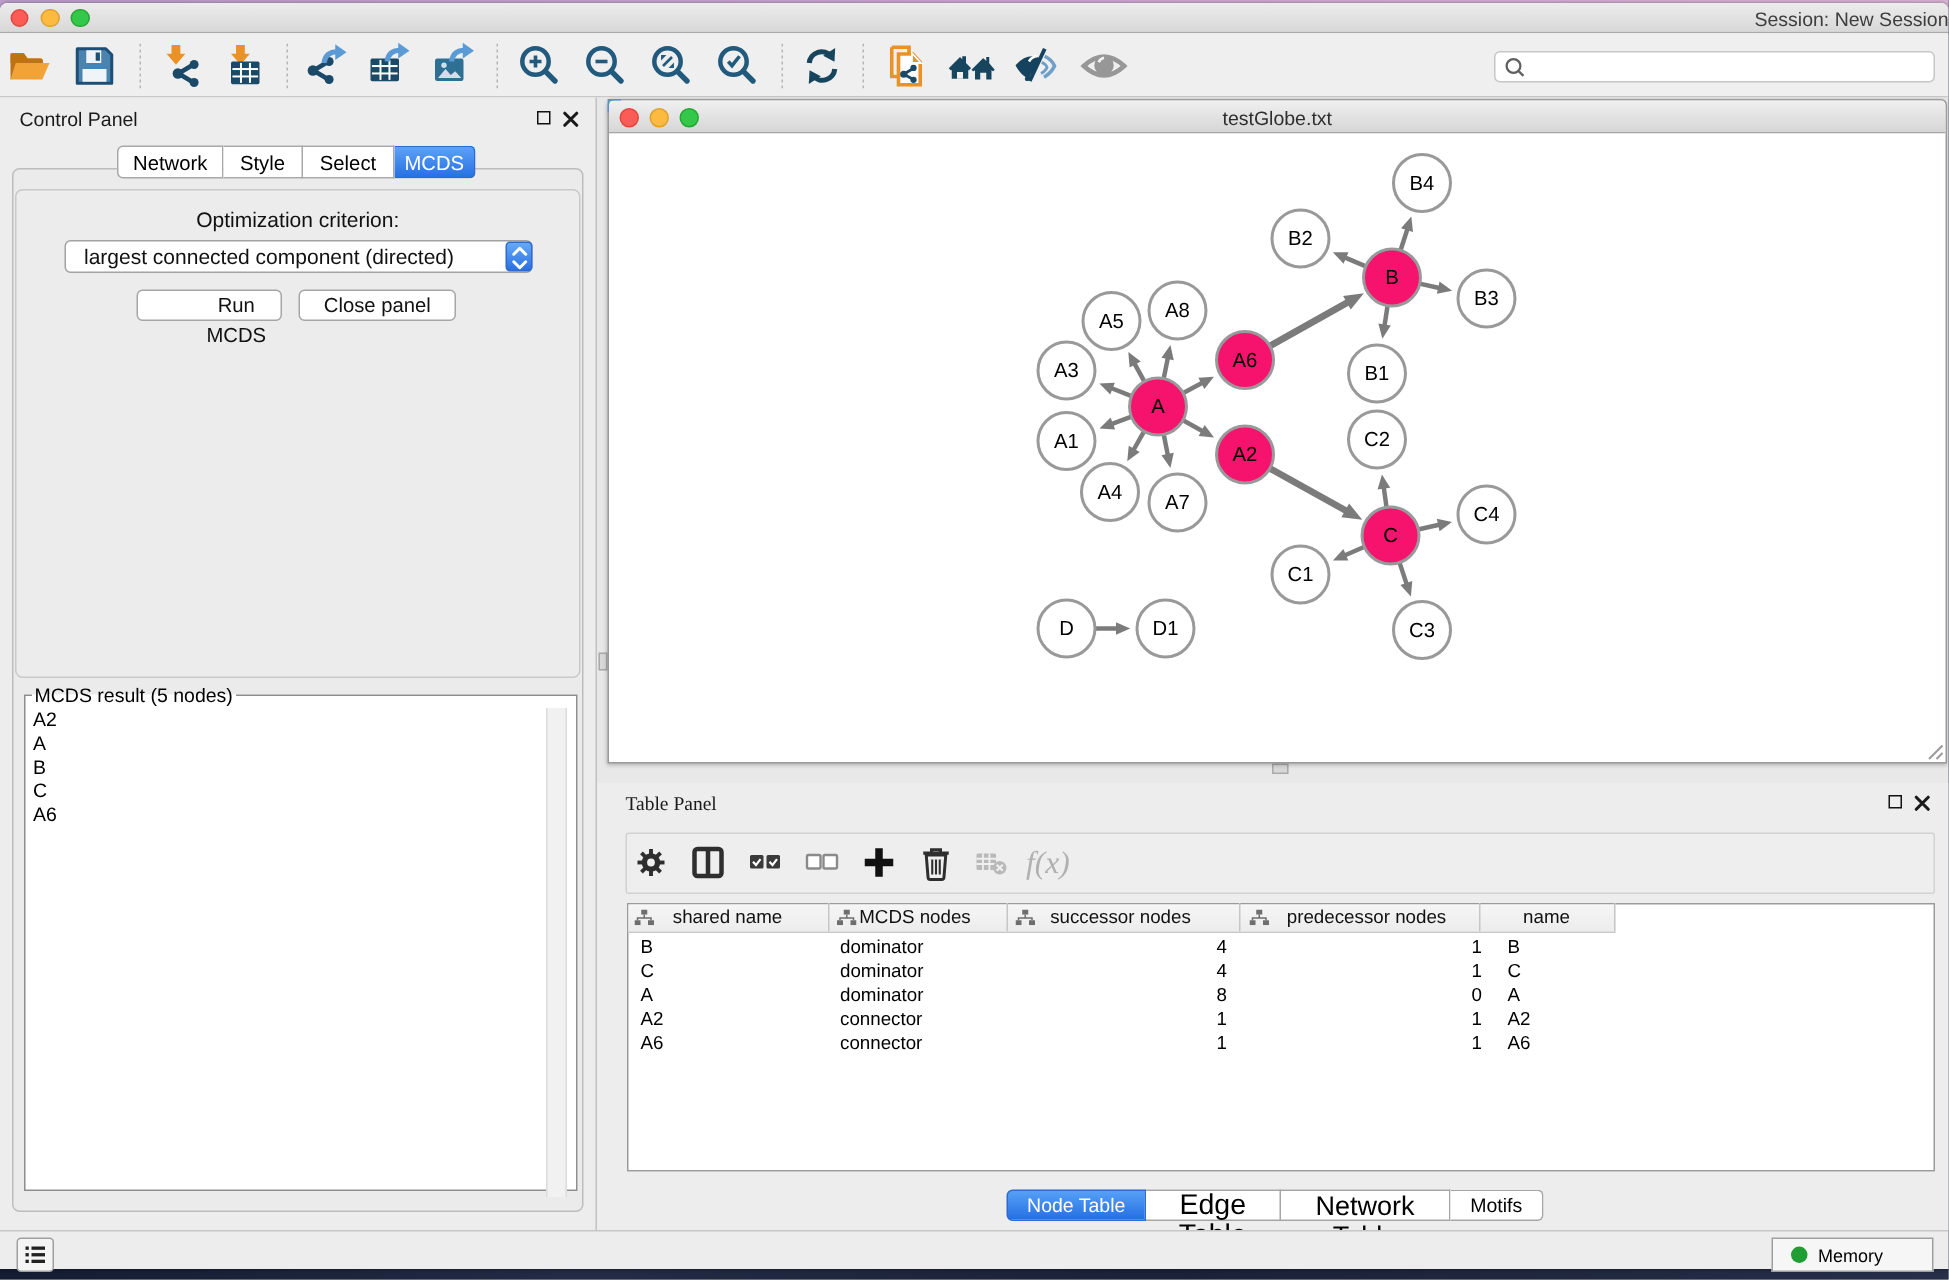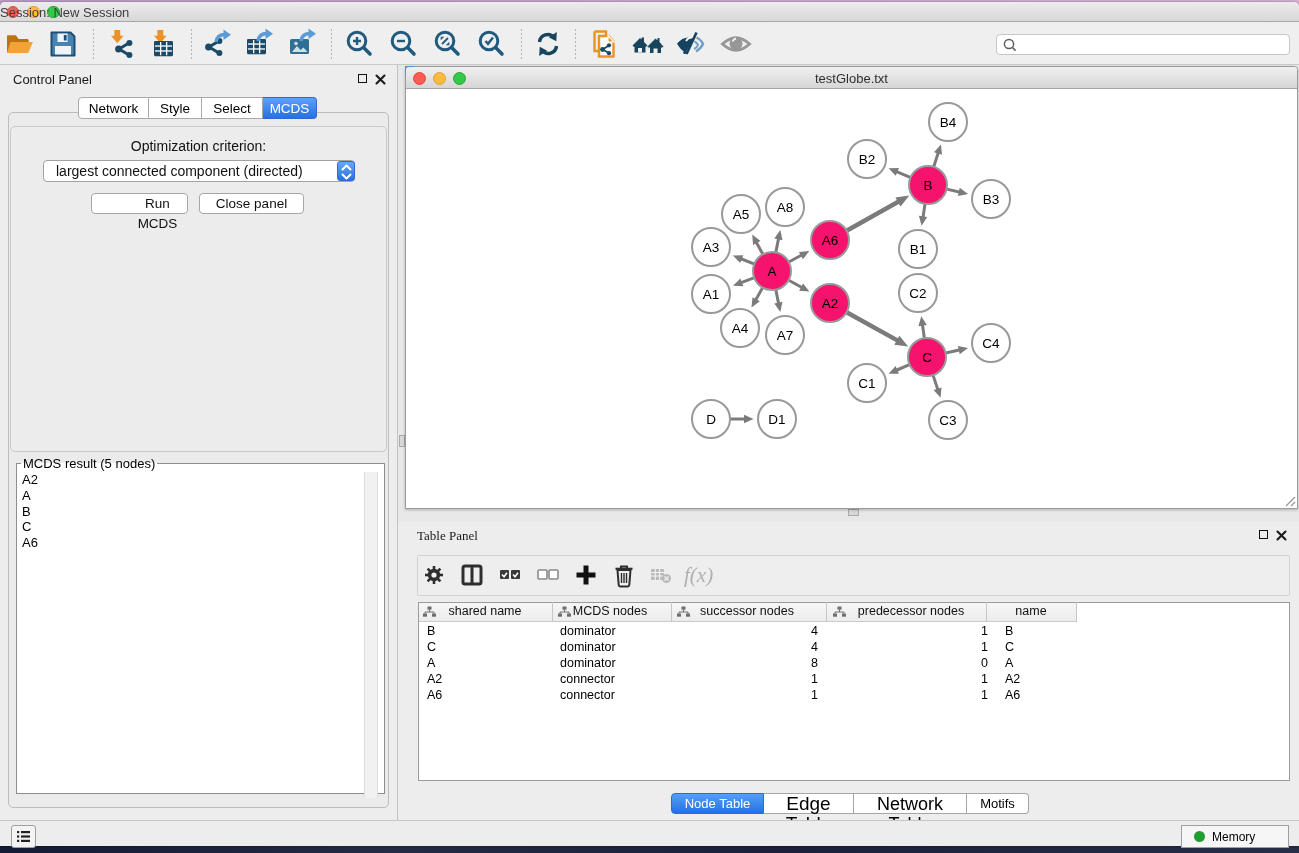--- a/index.html
+++ b/index.html
@@ -3,21 +3,21 @@
 <style>
 *{margin:0;padding:0;box-sizing:border-box;}
 html,body{width:1299px;height:853px;overflow:hidden;font-family:"Liberation Sans",sans-serif;}
 body{background:#1c2438;position:relative;}
 .abs{position:absolute;}
 #desktop-top{left:0;top:0;width:1299px;height:14px;background:linear-gradient(90deg,#bd9ecb,#cfa9d4 55%,#dab4d6);}
 #desktop-bot{left:0;top:840px;width:1299px;height:13px;background:linear-gradient(90deg,#141c33,#232b45 30%,#1a2138 60%,#262e48);}
 #appwin{left:0;top:2px;width:1299px;height:844px;background:#ededed;border-radius:5px 5px 0 0;box-shadow:0 0 3px rgba(0,0,0,.4);}
 #titlebar{left:0;top:0;width:1299px;height:20px;background:linear-gradient(#ececec,#d8d8d8);border-bottom:1px solid #a9a9a9;border-radius:5px 5px 0 0;}
 .tl{width:12.5px;height:12.5px;border-radius:50%;top:3.5px;}
-#titletext{top:3px;width:1299px;text-align:left;font-size:13px;color:#3d3d3d;}
+#titletext{top:3px;width:1299px;text-align:right;font-size:13px;color:#3d3d3d;}
 #toolbar{left:0;top:21px;width:1299px;height:42px;background:#efefef;border-bottom:1px solid #c9c9c9;}
 .tsep{top:6px;width:1px;height:30px;background-image:linear-gradient(#b5b5b5 50%,transparent 50%);background-size:1px 4px;}
 #searchbox{left:996px;top:11px;width:294px;height:21px;background:#fff;border:1px solid #c6c6c6;border-radius:4px;}
 #mdi{left:397px;top:63px;width:902px;height:755px;background:#e8e8e8;border-left:1px solid #c2c2c2;}
 #ctrlpanel{left:0;top:63px;width:397px;height:755px;background:#ededed;}
 #statusbar{left:0;top:818px;width:1299px;height:26px;background:#ededed;border-top:1px solid #c6c6c6;}
 #netwin{left:7px;top:1px;width:893px;height:443px;background:#fff;border:1px solid #9b9b9b;border-radius:4px 4px 0 0;box-shadow:0 1px 3px rgba(0,0,0,.25);}
 #nettitle{left:0;top:0;width:891px;height:22px;background:linear-gradient(#f0f0f0,#d6d6d6);border-bottom:1px solid #a5a5a5;border-radius:4px 4px 0 0;}
 .tl2{width:13px;height:13px;border-radius:50%;top:4.5px;}
 #nettitletext{top:4px;width:891px;text-align:center;font-size:13px;color:#2e2e2e;}

